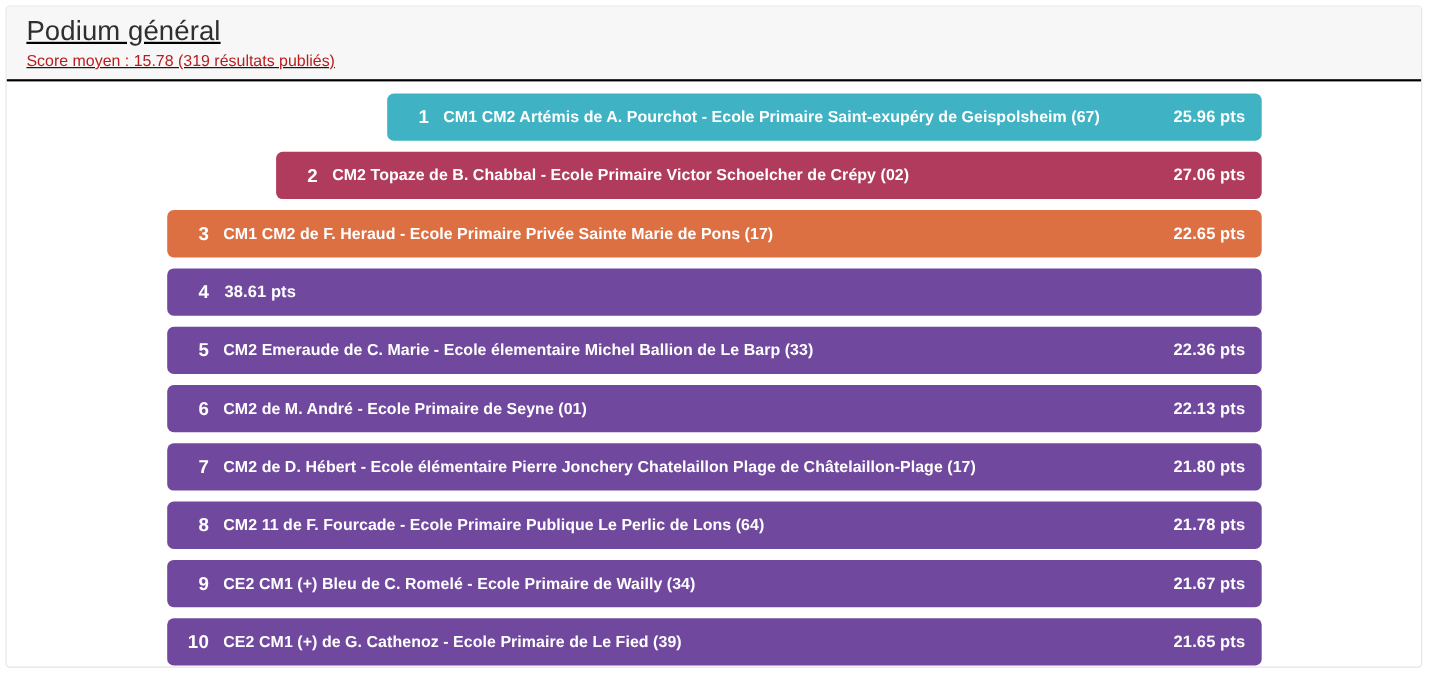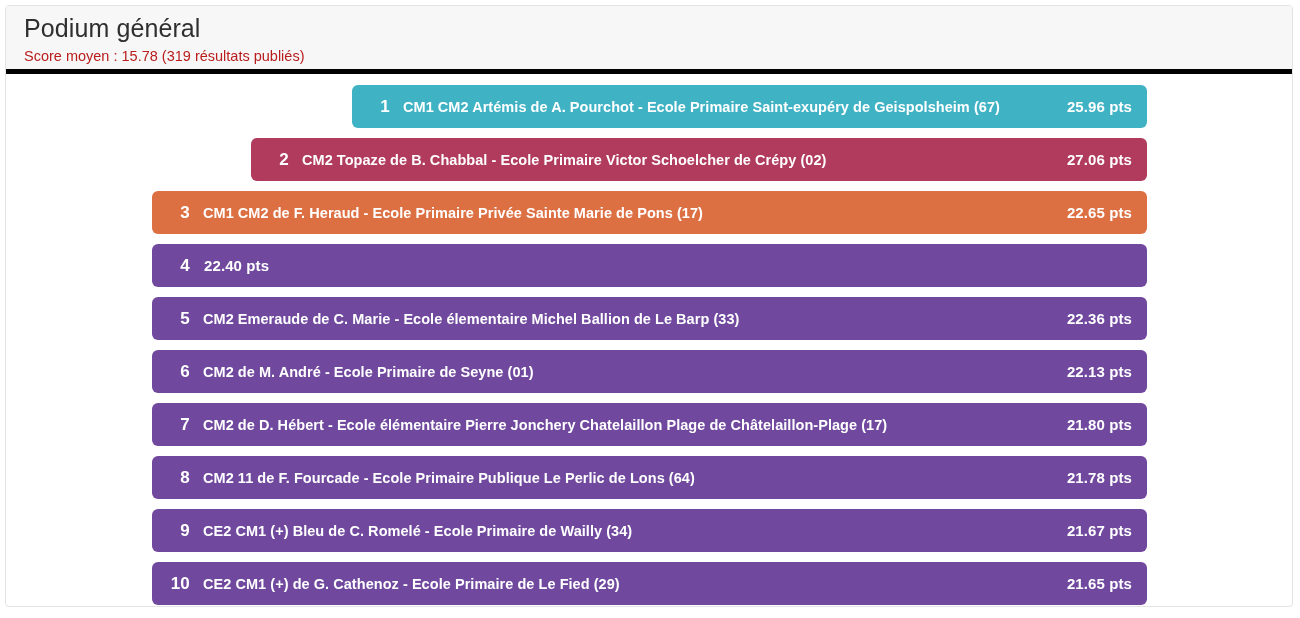--- a/index.html
+++ b/index.html
@@ -27,21 +27,22 @@
     border: 1px solid #e3e3e3;
     border-radius: 4px;
     overflow: hidden;
   }
 
   .panel-header {
     box-sizing: border-box;
     height: 68px;
     padding: 7px 0 0 18px;
     background: #f7f7f7;
-    border-bottom: 5px solid #000000;
+    border-bottom: 2px solid #000000;
+    text-decoration: underline;
   }
 
   .panel-title {
     font-size: 25px;
     font-weight: 400;
     color: #2f2f2f;
     line-height: 31px;
     letter-spacing: 0.1px;
   }
 
@@ -132,21 +133,21 @@
       <div class="podium-row">
         <div class="bar" style="left: 146px; background: rgb(221, 112, 67);">
           <span class="rank">3</span>
           <span class="label">CM1 CM2 de F. Heraud - Ecole Primaire Privée Sainte Marie de Pons (17)</span>
           <span class="score">22.65 pts</span>
         </div>
       </div>
       <div class="podium-row">
         <div class="bar" style="left: 146px; background: rgb(112, 73, 159);">
           <span class="rank">4</span>
-          <span class="score">22.40 pts</span>
+          <span class="score">38.61 pts</span>
         </div>
       </div>
       <div class="podium-row">
         <div class="bar" style="left: 146px; background: rgb(112, 73, 159);">
           <span class="rank">5</span>
           <span class="label">CM2 Emeraude de C. Marie - Ecole élementaire Michel Ballion de Le Barp (33)</span>
           <span class="score">22.36 pts</span>
         </div>
       </div>
       <div class="podium-row">
@@ -173,19 +174,19 @@
       <div class="podium-row">
         <div class="bar" style="left: 146px; background: rgb(112, 73, 159);">
           <span class="rank">9</span>
           <span class="label">CE2 CM1 (+) Bleu de C. Romelé - Ecole Primaire de Wailly (34)</span>
           <span class="score">21.67 pts</span>
         </div>
       </div>
       <div class="podium-row">
         <div class="bar" style="left: 146px; background: rgb(112, 73, 159);">
           <span class="rank">10</span>
-          <span class="label">CE2 CM1 (+) de G. Cathenoz - Ecole Primaire de Le Fied (29)</span>
+          <span class="label">CE2 CM1 (+) de G. Cathenoz - Ecole Primaire de Le Fied (39)</span>
           <span class="score">21.65 pts</span>
         </div>
       </div>
     </div>
 
 </div>
 
 </body></html>

